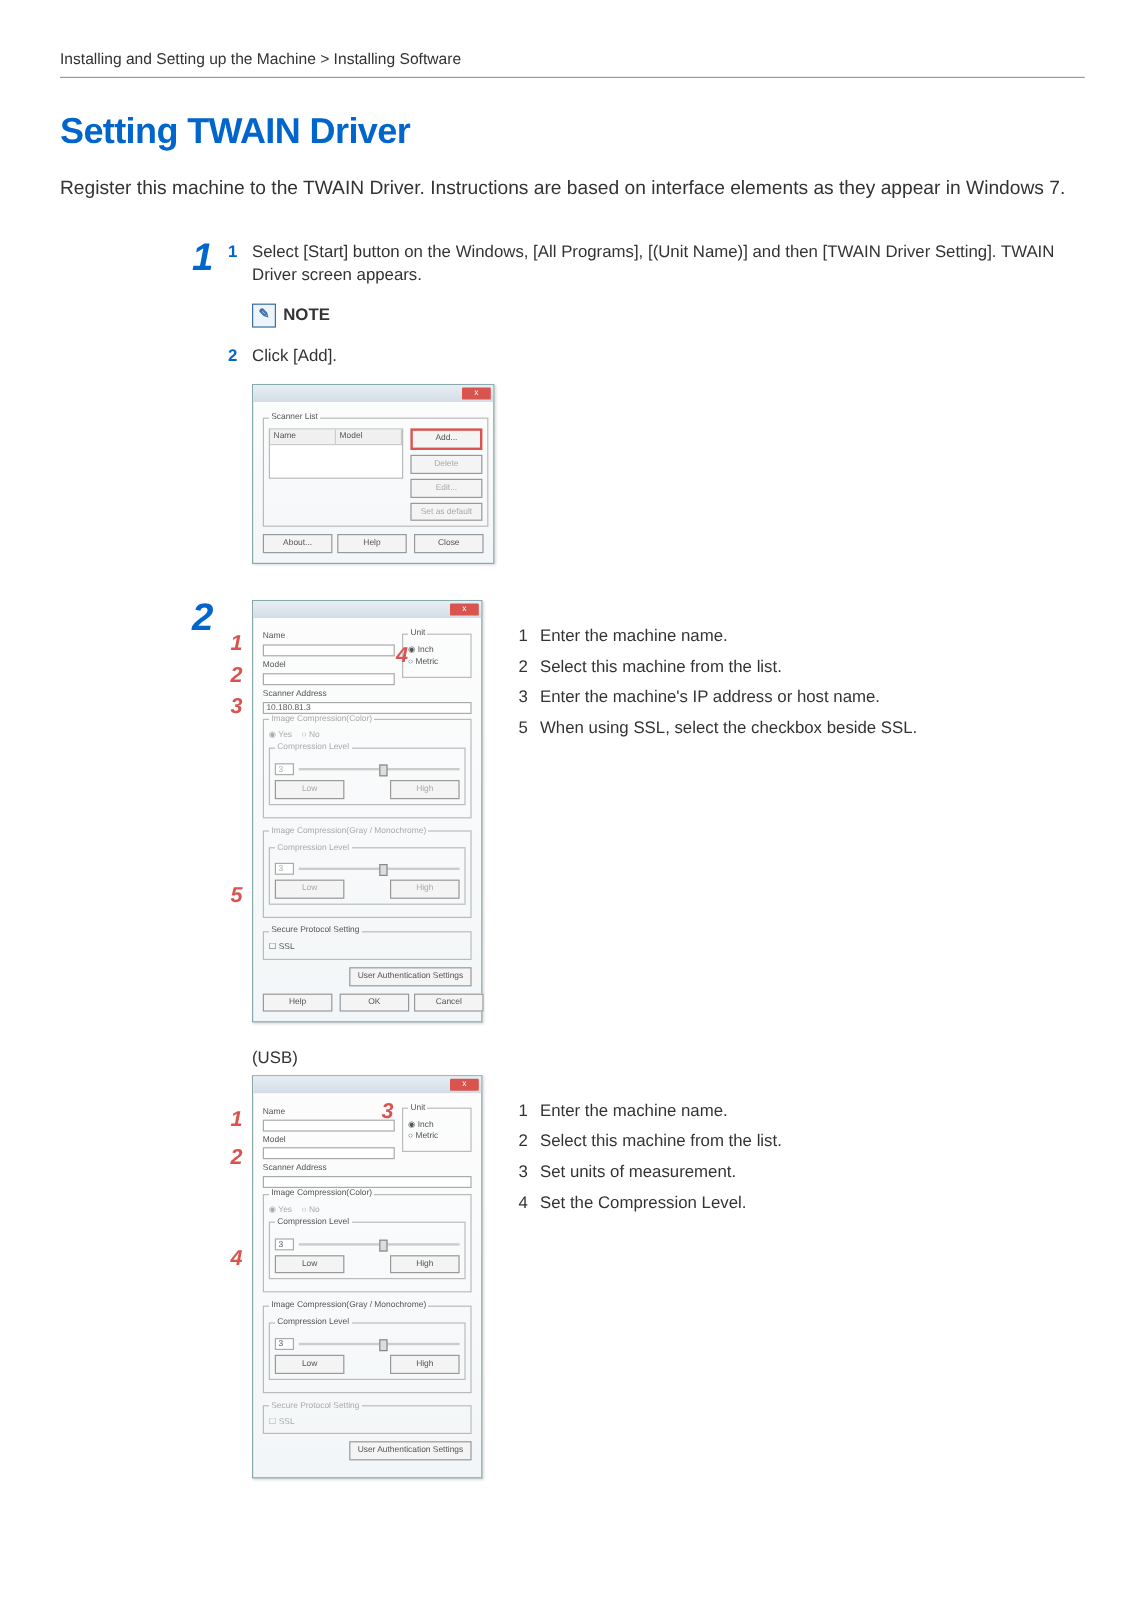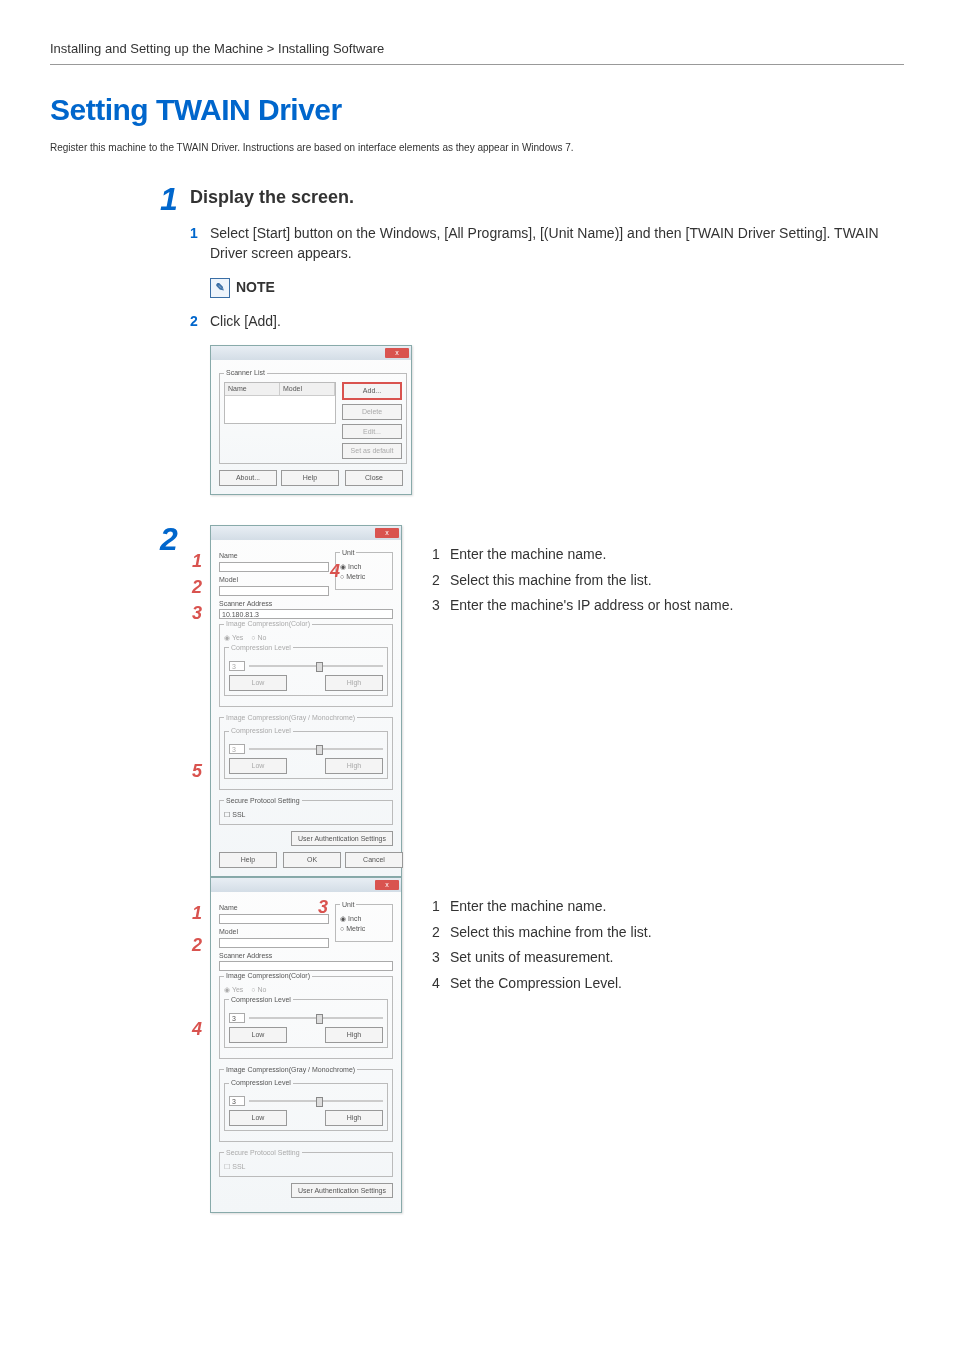--- a/index.html
+++ b/index.html
@@ -21,21 +21,21 @@
   }
   h1.title {
     color: #0066cc;
     font-family: Liberation Sans, sans-serif;
     font-weight: 900;
     font-size: 30px;
     margin: 0 0 10px 0;
     letter-spacing: -0.5px;
   }
   .intro {
-    font-size: 10px;
+    font-size: 16px;
     margin-bottom: 30px;
   }
   .step-wrap {
     margin-left: 140px;
     position: relative;
     margin-bottom: 30px;
   }
   .big-num {
     position: absolute;
     left: -30px;
@@ -190,21 +190,20 @@
 <body>
 
 <div class="breadcrumb">Installing and Setting up the Machine &gt; Installing Software</div>
 
 <h1 class="title">Setting TWAIN Driver</h1>
 
 <p class="intro">Register this machine to the TWAIN Driver. Instructions are based on interface elements as they appear in Windows 7.</p>
 
 <div class="step-wrap">
   <div class="big-num">1</div>
-  <div class="step-title">Display the screen.</div>
 
   <div class="sub-step">
     <span class="sub-num">1</span>
     <span>Select [</span><b>Start</b><span>] button on the Windows, [</span><b>All Programs</b><span>], [</span><b>(Unit Name)</b><span>] and then [</span><b>TWAIN Driver Setting</b><span>]. TWAIN Driver screen appears.</span>
   </div>
 
   <div class="note-box">
     <div class="note-head">
       <span class="note-icon">✎</span>
       <span>NOTE</span>
@@ -333,23 +332,25 @@
             </div>
           </div>
         </div>
       </div>
     </div>
 
     <div class="callouts">
       <div><span class="co-num">1</span><span>Enter the machine name.</span></div>
       <div><span class="co-num">2</span><span>Select this machine from the list.</span></div>
       <div><span class="co-num">3</span><span>Enter the machine's IP address or host name.</span></div>
-    </div>
-  </div>
-
+      <div><span class="co-num">5</span><span>When using SSL, select the checkbox beside SSL.</span></div>
+    </div>
+  </div>
+
+  <div class="conn-label" style="margin-top:20px;">(USB)</div>
 
   <div class="config-area">
     <div class="dlg-holder">
       <div class="marker" style="left:-18px; top:24px;">1</div>
       <div class="marker" style="left:-18px; top:56px;">2</div>
       <div class="marker" style="left:108px; top:18px;">3</div>
       <div class="marker" style="left:-18px; top:140px;">4</div>
 
       <div class="dlg dlg-wide" style="margin:0;">
         <div class="bar">

